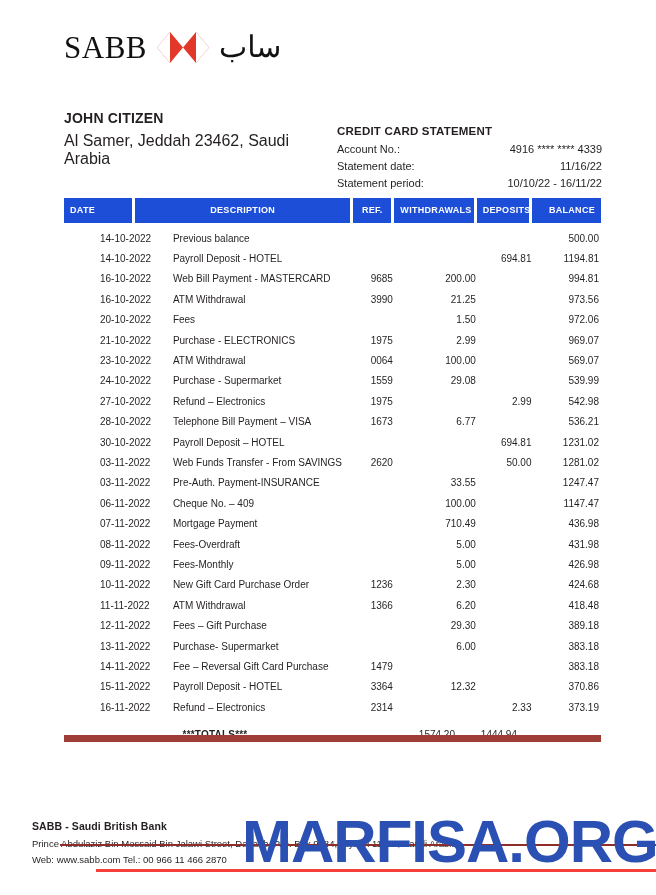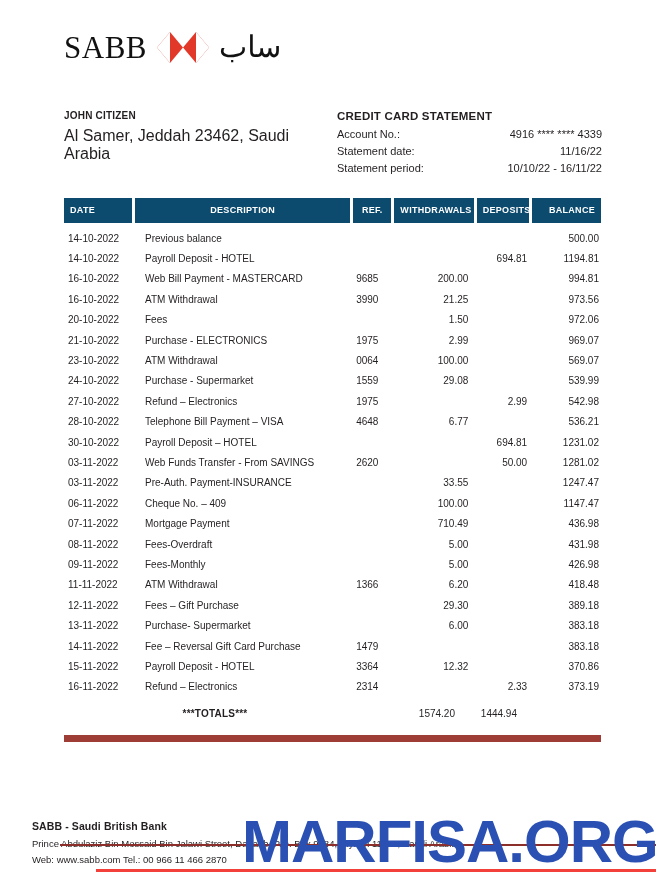--- a/index.html
+++ b/index.html
@@ -54,33 +54,33 @@
   }
 
   
   .cust-block {
     position: absolute;
     left: 64px;
     top: 110px;
     width: 270px;
   }
   .cust-name {
-    font-size: 10px;
+    font-size: 14px;
     font-weight: bold;
     letter-spacing: 0.2px;
     margin-bottom: 6px;
   }
   .cust-addr {
     font-size: 16px;
   }
 
   .stmt-block {
     position: absolute;
     left: 337px;
-    top: 110px;
+    top: 125px;
     width: 265px;
   }
   .stmt-title {
     font-size: 11.5px;
     font-weight: bold;
     letter-spacing: 0.2px;
     margin-bottom: 6px;
   }
   .stmt-line {
     display: flex;
@@ -96,40 +96,40 @@
     position: absolute;
     left: 64px;
     top: 198px;
     width: 537px;
   }
   .thead {
     display: flex;
     gap: 3px;
   }
   .thead .th {
-    background: #0c4a6e;
+    background: #1d4ed8;
     color: #ffffff;
     font-size: 9px;
     font-weight: bold;
     letter-spacing: 0.3px;
     padding: 6px 6px 6px 6px;
     box-sizing: border-box;
     height: 25px;
     line-height: 13px;
     overflow: hidden;
     white-space: nowrap;
   }
   .col-date   { width: 72px; text-align: left; }
   .col-desc   { width: 229px; text-align: center; }
   .col-ref    { width: 40px; text-align: center; }
   .col-with   { width: 84px; text-align: center; }
   .col-dep    { width: 55px; text-align: center; }
   .col-bal    { width: 73px; text-align: right; }
 
-  .tbody { margin-top: 5px; }
+  .tbody { margin-top: 5px; margin-left: 32px; }
   .trow {
     display: flex;
     gap: 3px;
     font-size: 10px;
     height: 20.4px;
     align-items: center;
   }
   .trow .td {
     box-sizing: border-box;
     overflow: hidden;
@@ -354,21 +354,21 @@
           <div class="td col-date">27-10-2022</div>
           <div class="td col-desc">Refund – Electronics</div>
           <div class="td col-ref">1975</div>
           <div class="td col-with"></div>
           <div class="td col-dep">2.99</div>
           <div class="td col-bal">542.98</div>
         </div>
         <div class="trow">
           <div class="td col-date">28-10-2022</div>
           <div class="td col-desc">Telephone Bill Payment – VISA</div>
-          <div class="td col-ref">4648</div>
+          <div class="td col-ref">1673</div>
           <div class="td col-with">6.77</div>
           <div class="td col-dep"></div>
           <div class="td col-bal">536.21</div>
         </div>
         <div class="trow">
           <div class="td col-date">30-10-2022</div>
           <div class="td col-desc">Payroll Deposit – HOTEL</div>
           <div class="td col-ref"></div>
           <div class="td col-with"></div>
           <div class="td col-dep">694.81</div>
@@ -414,20 +414,28 @@
           <div class="td col-dep"></div>
           <div class="td col-bal">431.98</div>
         </div>
         <div class="trow">
           <div class="td col-date">09-11-2022</div>
           <div class="td col-desc">Fees-Monthly</div>
           <div class="td col-ref"></div>
           <div class="td col-with">5.00</div>
           <div class="td col-dep"></div>
           <div class="td col-bal">426.98</div>
+        </div>
+        <div class="trow">
+          <div class="td col-date">10-11-2022</div>
+          <div class="td col-desc">New Gift Card Purchase Order</div>
+          <div class="td col-ref">1236</div>
+          <div class="td col-with">2.30</div>
+          <div class="td col-dep"></div>
+          <div class="td col-bal">424.68</div>
         </div>
         <div class="trow">
           <div class="td col-date">11-11-2022</div>
           <div class="td col-desc">ATM Withdrawal</div>
           <div class="td col-ref">1366</div>
           <div class="td col-with">6.20</div>
           <div class="td col-dep"></div>
           <div class="td col-bal">418.48</div>
         </div>
         <div class="trow">

